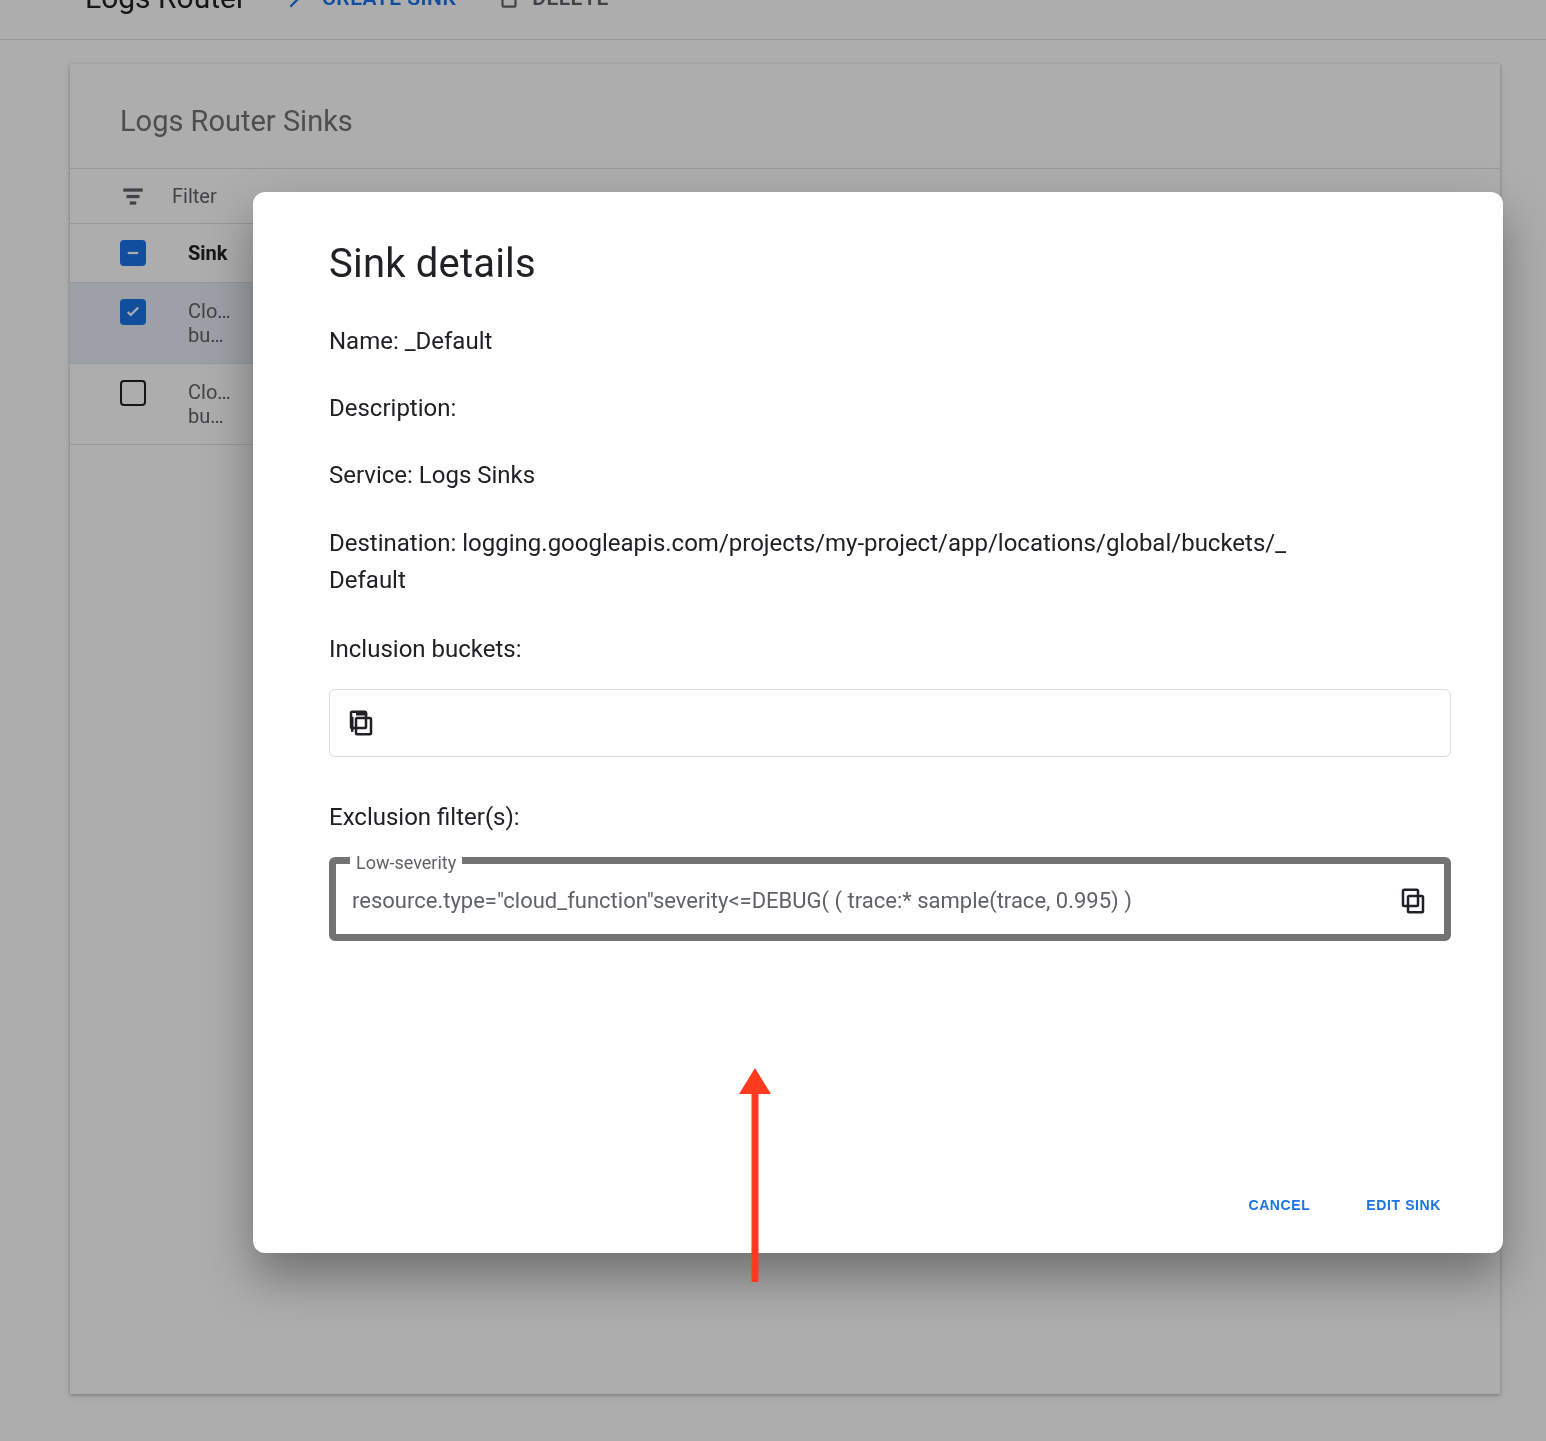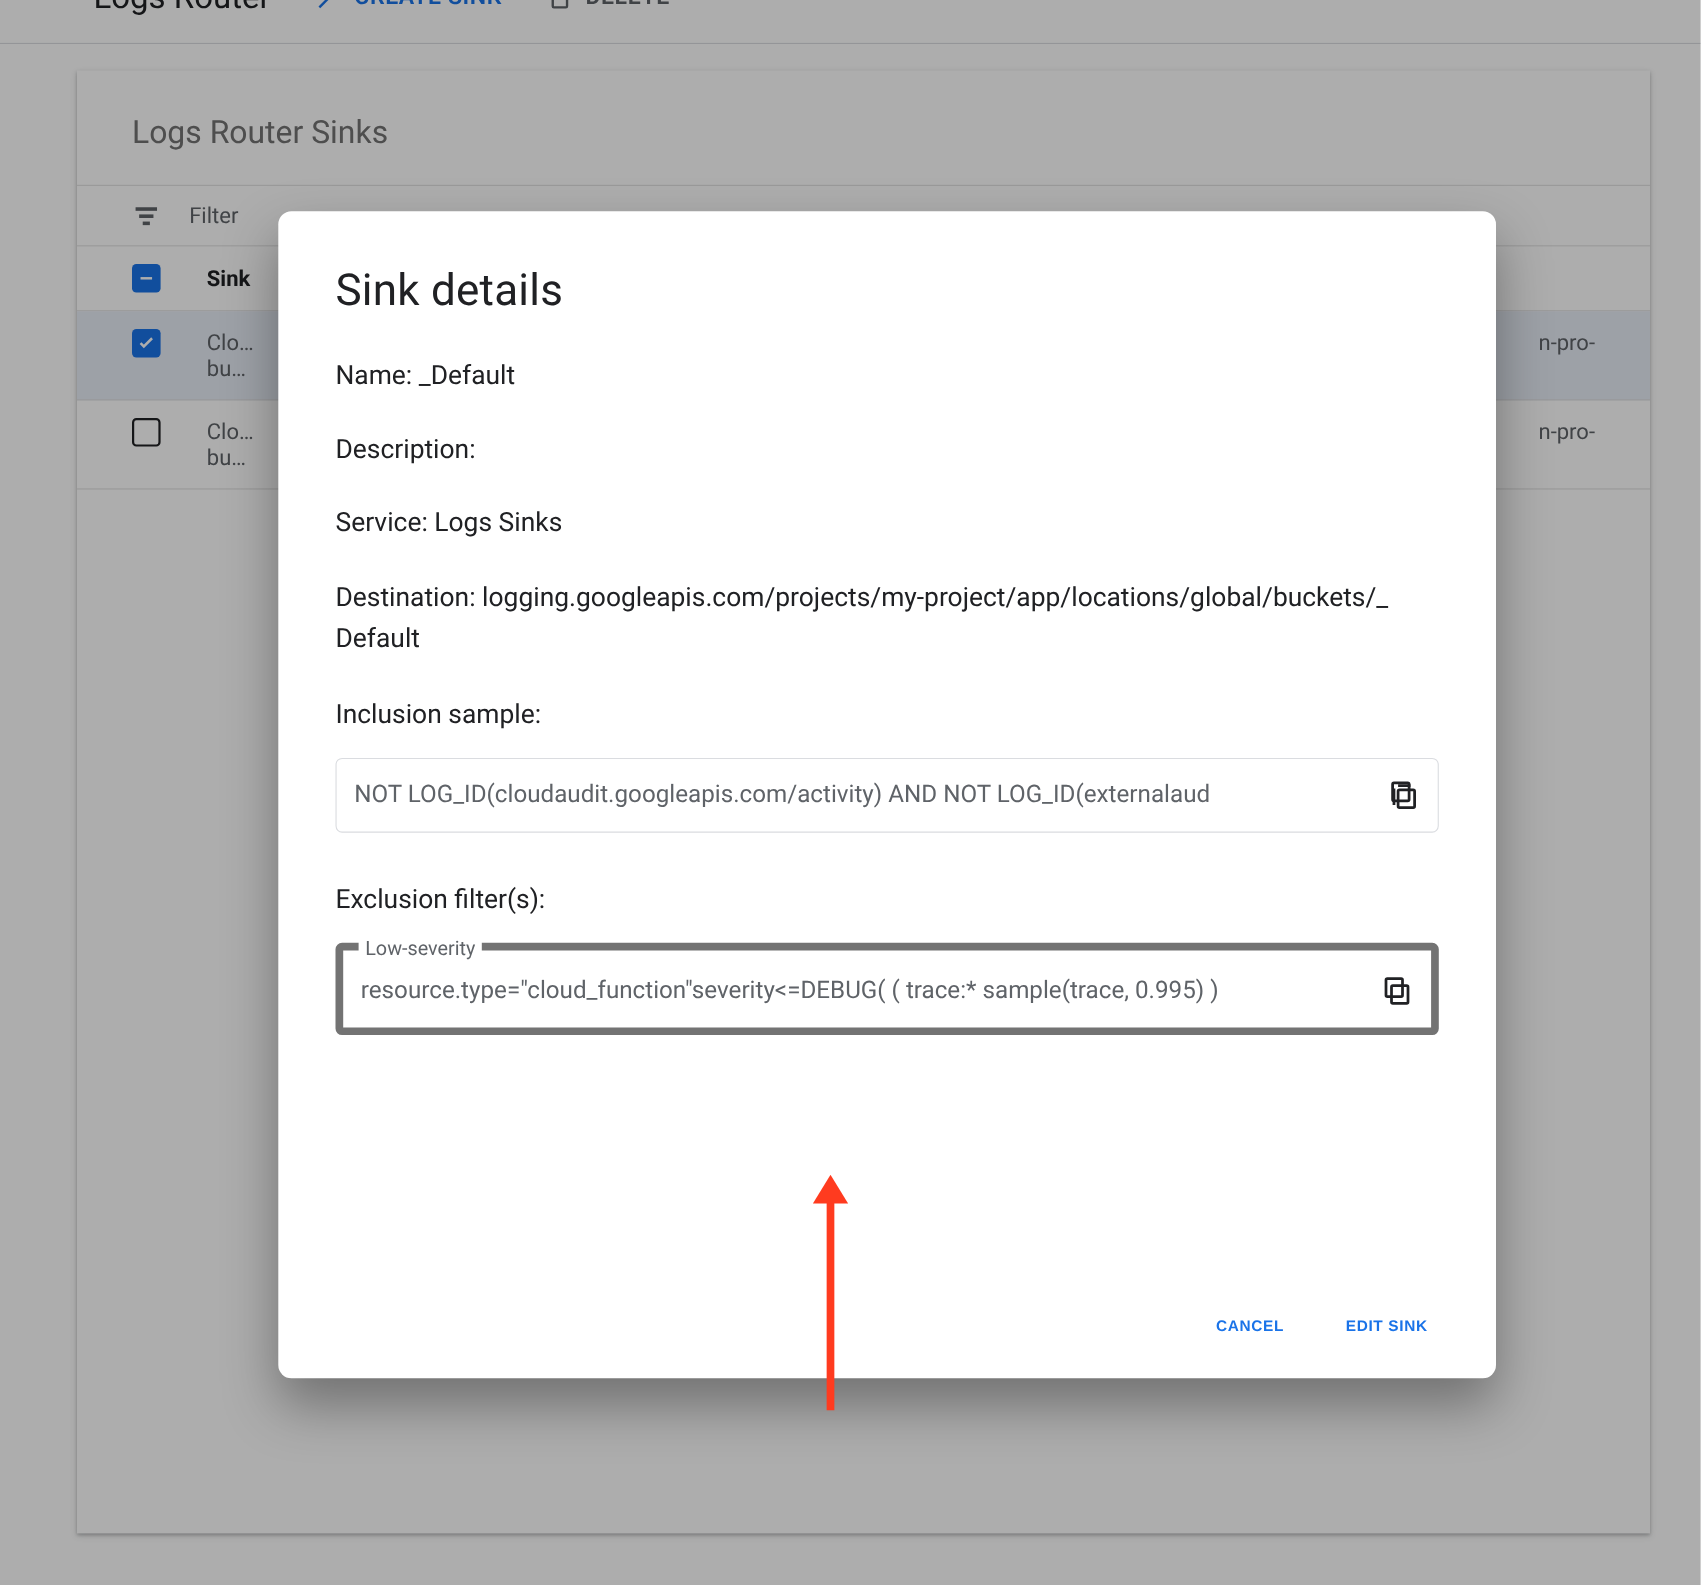--- a/index.html
+++ b/index.html
@@ -116,26 +116,26 @@
     left: 0; top: 0;
     width: 1546px;
     height: 1441px;
     background: rgba(0,0,0,0.32);
   }
 
   .dialog {
     position: absolute;
     left: 253px;
     top: 192px;
-    width: 1107px;
+    width: 1250px;
     height: 1061px;
     background: #fff;
     border-radius: 12px;
     box-shadow: 0 24px 48px rgba(0,0,0,.35);
-    padding: 48px 52px 30px 52px;
+    padding: 48px 52px 30px 76px;
     display: flex;
     flex-direction: column;
   }
   .dialog h1 {
     font-size: 40px;
     font-weight: 400;
     letter-spacing: 0.2px;
     margin-bottom: 36px;
   }
   .field {
@@ -334,24 +334,23 @@
   <div class="field inline">
     <span class="label">Service:</span>
     <span class="value">Logs Sinks</span>
   </div>
 
   <div class="field" style="max-width: 960px;">
     <span class="label">Destination:</span>
     <span class="value" style="word-break:break-all;">logging.googleapis.com/projects/my-project/app/locations/global/buckets/_Default</span>
   </div>
 
-  <div class="section-label">Inclusion sample:</div>
+  <div class="section-label">Inclusion buckets:</div>
 
   <div class="readonly-box">
-    <span class="text">NOT LOG_ID(cloudaudit.googleapis.com/activity) AND NOT LOG_ID(externalaud</span>
     <span class="copy-btn">
       <svg viewBox="0 0 24 24" width="30" height="30" fill="none" stroke="#202124" stroke-width="2">
         <rect x="8" y="8" width="12" height="13" rx="1"></rect>
         <path d="M8 5h9a0 0 0 0 1 0 0M5 7v12a0 0 0 0 0 0 0"></path>
         <rect x="4" y="3" width="12" height="13" rx="1"></rect>
       </svg>
     </span>
   </div>
 
   <div class="section-label">Exclusion filter(s):</div>

